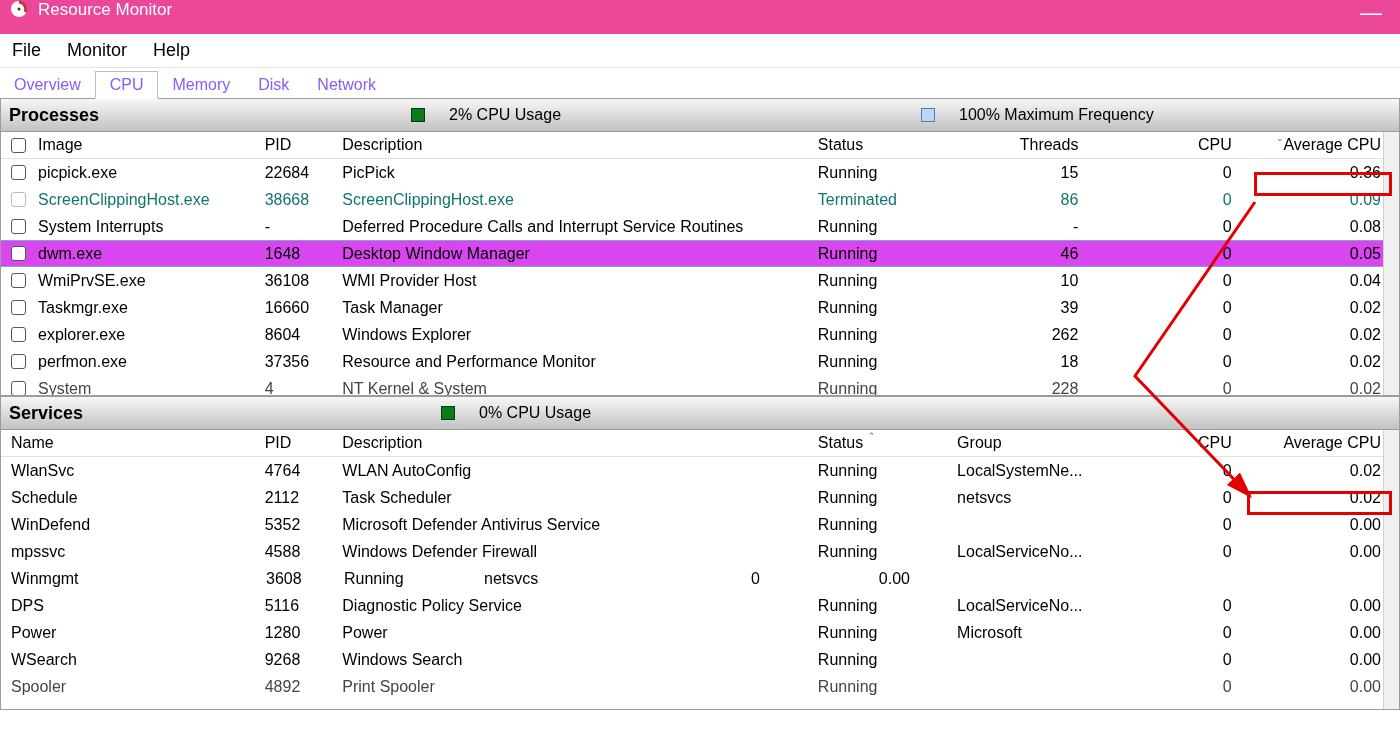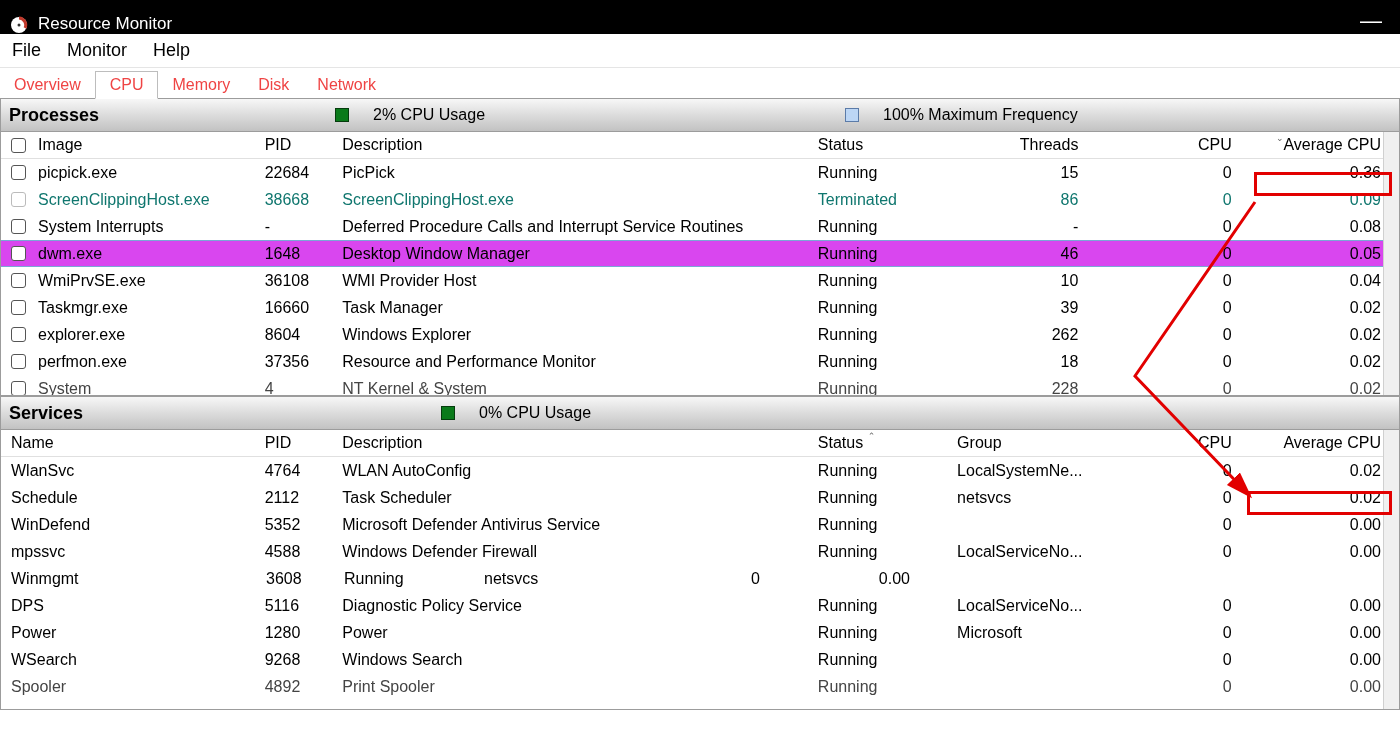--- a/index.html
+++ b/index.html
@@ -1,30 +1,30 @@
 <!DOCTYPE html>
 <html><head>
 <meta charset="utf-8">
 <style>
   * { margin:0; padding:0; box-sizing:border-box; }
   body { font-family:"Segoe UI",Tahoma,sans-serif; font-size:15px; background:#fff; color:#000; width:1400px; height:755px; overflow:hidden; position:relative; }
   
-  .titlebar { height:34px; background:#000000; color:#fff; display:flex; align-items:flex-end; padding:0 10px; font-size:17px; }
+  .titlebar { height:34px; background:#ec4899; color:#fff; display:flex; align-items:flex-start; padding:0 10px; font-size:17px; }
   .titlebar .icon { width:18px; height:18px; margin-right:10px; }
   .min-btn { margin-left:auto; font-size:22px; color:#fff; padding:0 8px; }
   
   .menubar { height:34px; display:flex; align-items:center; padding:2px 8px; font-size:18px; gap:18px; border-bottom:1px solid #e5e5e5; }
   .menubar span { padding:2px 4px; cursor:default; }
   
   .tabs { height:30px; display:flex; align-items:flex-end; font-size:16px; background:#fff; }
-  .tabs .tab { padding:4px 14px; cursor:default; color:#ef4444; }
+  .tabs .tab { padding:4px 14px; cursor:default; color:#8b5cf6; }
   .tabs .tab.active { background:#fff; border:1px solid #bdbdbd; border-bottom:1px solid #fff; position:relative; top:1px; }
   
   .section-hdr { height:34px; background:linear-gradient(to bottom,#f7f7f7 0%,#dcdcdc 50%,#c2c2c2 100%); border:1px solid #9c9c9c; display:flex; align-items:center; font-size:18px; }
-  .section-hdr .title { font-weight:700; width:334px; padding-left:8px; }
+  .section-hdr .title { font-weight:700; width:410px; padding-left:8px; }
   .section-hdr .chip { font-size:16px; display:flex; align-items:center; gap:24px; }
   .section-hdr .chip.green { width:510px; }
   .section-hdr .sq { width:14px; height:14px; display:inline-block; }
   .green-sq { background:#0a7a1a; border:1px solid #053c0d; }
   .blue-sq  { background:#bcd6f5; border:1px solid #5b7ba8; }
   
   .colhdr, .row { display:flex; align-items:center; height:27px; padding:0 10px; font-size:16px; }
   .colhdr { border-bottom:1px solid #e0e0e0; }
   .sort-ind { font-size:9px; color:#666; position:relative; top:-9px; }
   

